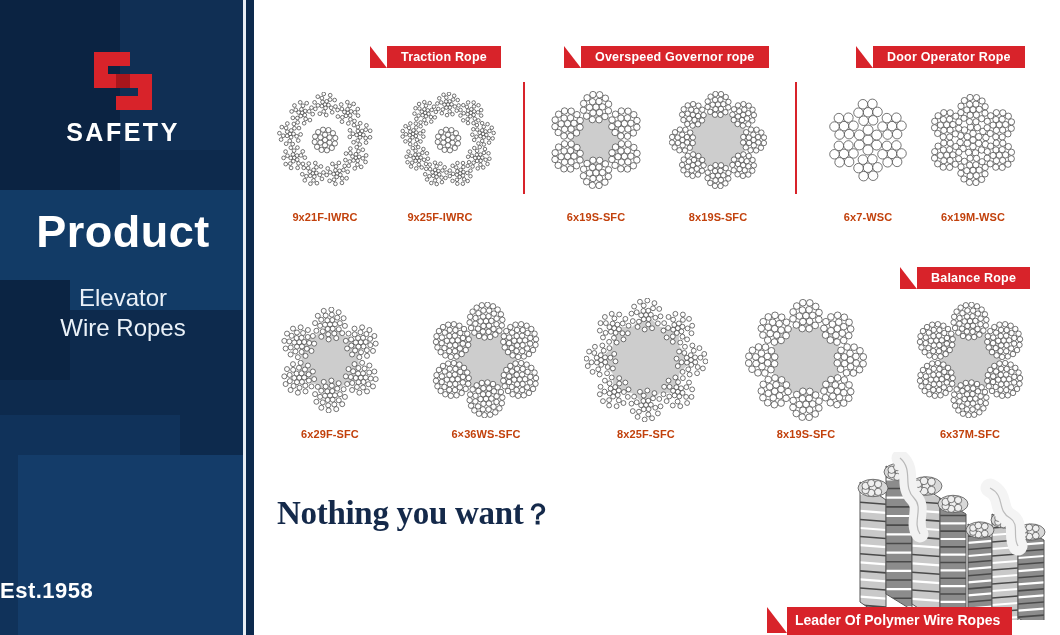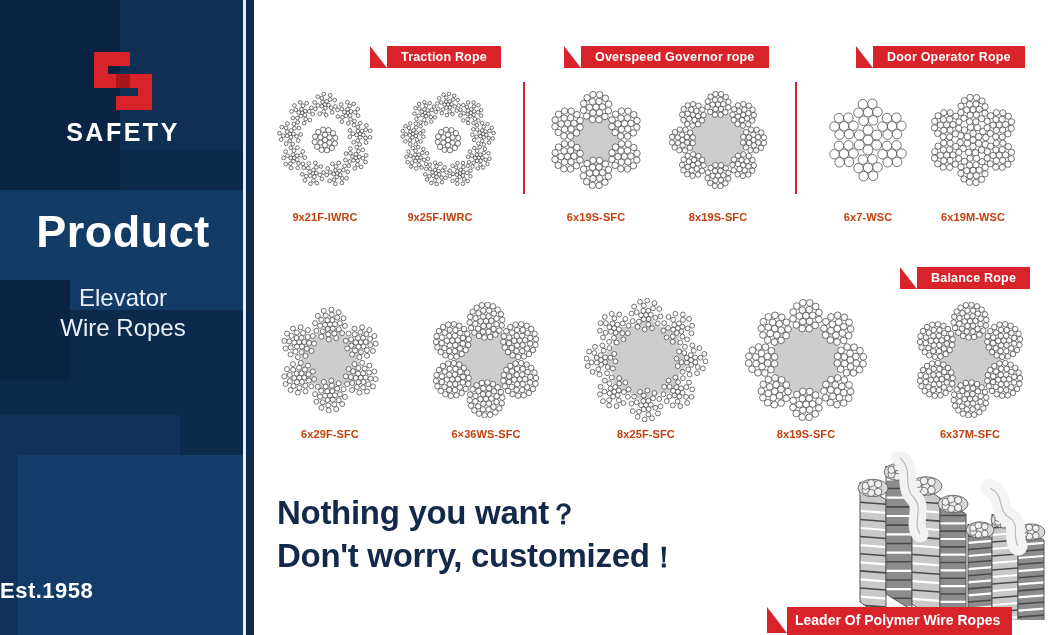--- a/index.html
+++ b/index.html
@@ -72,20 +72,21 @@
     position:absolute;width:100%;text-align:center;
     color:#c2410c;font-size:11px;font-weight:bold;white-space:nowrap;
     letter-spacing:.1px;
   }
 
   
   .tagline{
     position:absolute;left:277px;top:492px;
     color:#14294a;font-weight:bold;font-size:33px;line-height:42px;
     letter-spacing:-0.3px;
+    font-family:Liberation Serif, serif;
   }
   .tag-mark{font-size:29px;}
 
   
   .photo{position:absolute;left:840px;top:452px;width:220px;height:168px;overflow:hidden;}
   .bottom-banner{
     position:absolute;left:787px;top:607px;height:26px;line-height:26px;
     background:#d8232a;color:#fff;font-size:14px;font-weight:bold;
     padding:0 12px 12px 8px;white-space:nowrap;
   }
@@ -2089,23 +2090,20 @@
           </g>
         </svg>
       </div>
       <div class="cell-label" style="left: 910px; top: 428px; width: 120px;">6x37M-SFC</div>
     </div>
 
   <div class="tagline">
     <div>
       <span>Nothing you want</span><span class="tag-mark">？</span>
     </div>
-    <div>
-      <span>Don't worry, customized</span><span class="tag-mark">！</span>
-    </div>
   </div>
 
   <div class="photo">
     <svg width="220" height="168" viewBox="0 0 220 168" id="rope-photo">
         <clipPath id="c20_30_26">
           <path d="M20,30 L46,48 L46,168 L20,150 Z"></path>
         </clipPath>
         <g clip-path="url(#c20_30_26)">
           <path d="M20,30 L46,48 L46,168 L20,150 Z" fill="#c9c9c9"></path>
           <path d="M20,16 L46,18" stroke="#4a4a4a" stroke-width="1.6" fill="none"></path>

